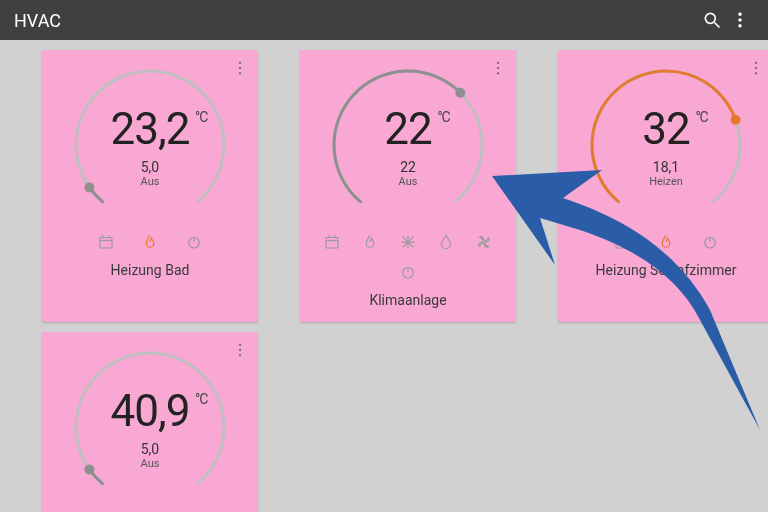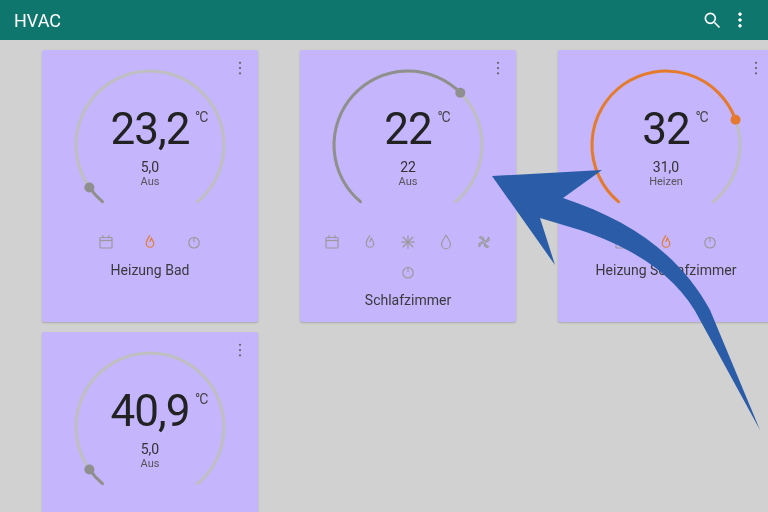--- a/index.html
+++ b/index.html
@@ -1,24 +1,24 @@
 <!DOCTYPE html>
 <html><head>
 <meta charset="utf-8">
 <style>
   * { box-sizing: border-box; margin: 0; padding: 0; }
   html, body { width: 768px; height: 512px; overflow: hidden; }
   body { font-family: -apple-system, Roboto, "Helvetica Neue", Arial, sans-serif; background: #d1d1d1; }
-  .appbar { background: #0f766e; color: #fff; height: 40px; display: flex; align-items: center; padding: 0 14px; }
+  .appbar { background: #404040; color: #fff; height: 40px; display: flex; align-items: center; padding: 0 14px; }
   .appbar .title { font-size: 18px; font-weight: 400; flex: 1; }
   .appbar .act { width: 28px; height: 28px; display: flex; align-items: center; justify-content: center; color: #fff; cursor: pointer; }
   .appbar .act svg { stroke: #fff; fill: none; }
 
   .grid { display: grid; grid-template-columns: repeat(3, 248px); gap: 10px; padding: 10px; }
-  .card { background: #c4b5fd; border-radius: 2px; box-shadow: 0 1px 2px rgba(0,0,0,0.2); position: relative; padding: 10px 8px 14px; display: flex; flex-direction: column; align-items: center; margin-left: 32px; }
+  .card { background: #f9a8d4; border-radius: 2px; box-shadow: 0 1px 2px rgba(0,0,0,0.2); position: relative; padding: 10px 8px 14px; display: flex; flex-direction: column; align-items: center; margin-left: 32px; }
   .card .menu { position: absolute; top: 6px; right: 6px; width: 24px; height: 24px; display: flex; align-items: center; justify-content: center; cursor: pointer; color:#666;}
   .card .menu svg { fill:#666; }
 
   .dial { position: relative; width: 170px; height: 170px; display:flex; align-items:center; justify-content:center; }
   .dial svg.ring { position:absolute; top:0; left:0; }
 
   .readout { text-align: center; }
   .readout .temp { font-size: 44px; font-weight: 400; color:#222; letter-spacing:-1px; position:relative; display:inline-block;}
   .readout .temp .unit { font-size: 14px; font-weight: 400; position: absolute; top: 6px; right:-18px; color:#444; }
   .readout .set { font-size: 14px; margin-top: 4px; color:#333;}
@@ -152,38 +152,38 @@
         </div>
       </div>
       <div class="icon-row" style="margin-top: 6px;">
         <div class="ibtn">
           <svg viewBox="0 0 24 24" width="18" height="18">
             <circle cx="12" cy="13" r="7"></circle>
             <line x1="12" y1="5" x2="12" y2="12"></line>
           </svg>
         </div>
       </div>
-      <div class="name">Schlafzimmer</div>
+      <div class="name">Klimaanlage</div>
     </div>
     <div class="card">
       <div class="menu">
         <svg width="18" height="18" viewBox="0 0 24 24">
           <circle cx="12" cy="5" r="1.5"></circle>
           <circle cx="12" cy="12" r="1.5"></circle>
           <circle cx="12" cy="19" r="1.5"></circle>
         </svg>
       </div>
       <div class="dial">
         <svg class="ring" width="170" height="170" viewBox="0 0 170 170">
     <path d="M 37.433716883196084 141.68728879080436 A 74 74 0 1 1 132.56628311680393 141.68728879080436" stroke="#bfbfbf" stroke-width="3" fill="none" stroke-linecap="round"></path>
     <path d="M 37.433716883196084 141.68728879080436 A 74 74 0 1 1 154.53725393815722 59.69050939390053" stroke="#e57a2f" stroke-width="3" fill="none" stroke-linecap="round"></path>
     <circle cx="154.53725393815722" cy="59.69050939390053" r="5" fill="#e57a2f"></circle>
   </svg>
         <div class="readout"><div class="temp"><span>32</span><span class="unit">°C</span></div>
-  <div class="set">31,0</div>
+  <div class="set">18,1</div>
   <div class="mode">Heizen</div></div>
       </div>
       <div class="icon-row">
         <div class="ibtn">
           <svg viewBox="0 0 24 24" width="18" height="18">
             <rect x="4" y="6" width="16" height="14" rx="1"></rect>
             <line x1="4" y1="10" x2="20" y2="10"></line>
             <line x1="8" y1="3" x2="8" y2="7"></line>
             <line x1="16" y1="3" x2="16" y2="7"></line>
           </svg>

